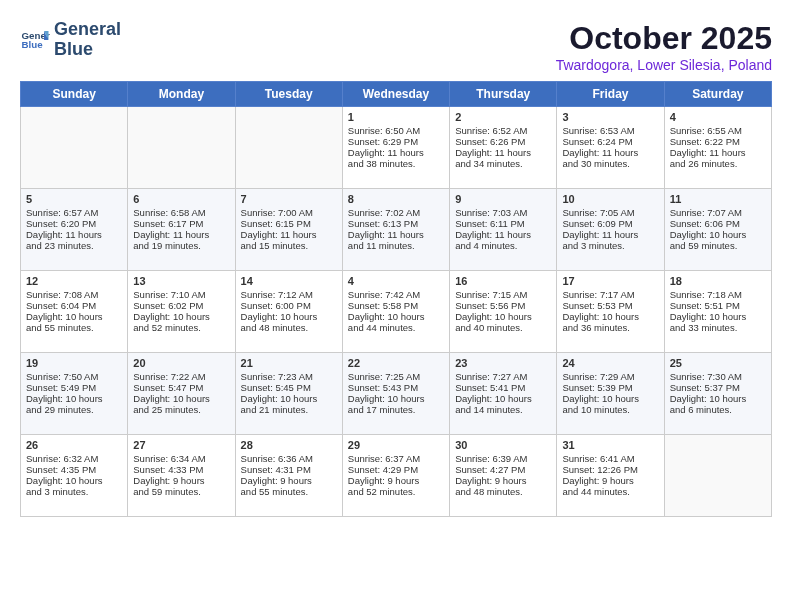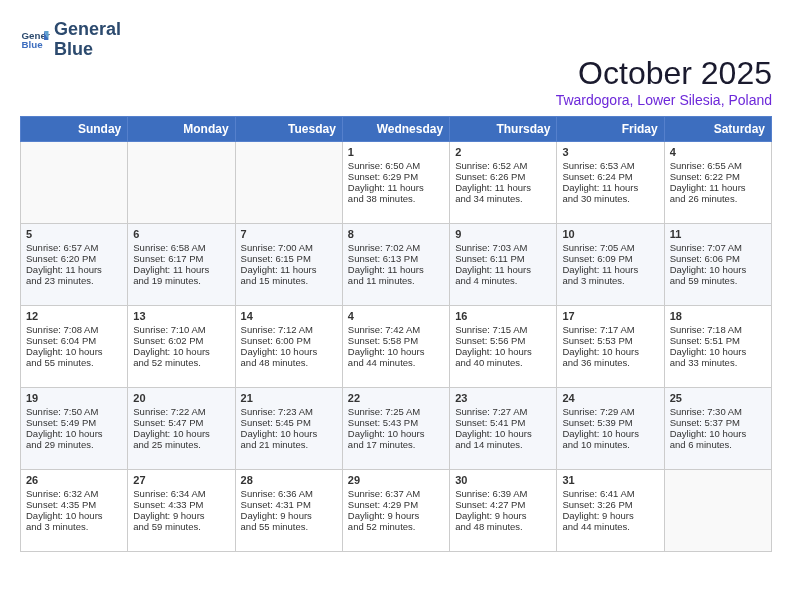--- a/index.html
+++ b/index.html
@@ -32,40 +32,39 @@
     .logo-icon {
       width: 30px;
       height: 30px;
       margin-right: 4px;
     }
     .title-block {
       text-align: right;
     }
     .month-title {
       font-size: 32px;
-      font-weight: normal;
+      font-weight: bold;
       color: #1a1a2e;
-      margin-top: 35px;
     }
     .location-title {
       font-size: 14px;
       color: #6d28d9;
     }
     .calendar {
       width: 100%;
       border-collapse: collapse;
       border: 1px solid #ccc;
     }
     .calendar th {
       background-color: #3d6ebf;
       color: #fff;
       font-size: 12px;
       font-weight: bold;
       padding: 5px 6px;
-      text-align: right;
+      text-align: center;
       border: 1px solid #5580cc;
       margin-left: 28px;
     }
     .calendar td {
       width: calc(100% / 7);
       vertical-align: top;
       padding: 4px 5px;
       border: 1px solid #ccc;
       font-size: 9.5px;
       color: #333;
@@ -339,21 +338,21 @@
           <td>
             <span class="day-number">30</span>
             <div>Sunrise: 6:39 AM</div>
             <div>Sunset: 4:27 PM</div>
             <div>Daylight: 9 hours</div>
             <div>and 48 minutes.</div>
           </td>
           <td>
             <span class="day-number">31</span>
             <div>Sunrise: 6:41 AM</div>
-            <div>Sunset: 3:26 PM</div>
+            <div>Sunset: 12:26 PM</div>
             <div>Daylight: 9 hours</div>
             <div>and 44 minutes.</div>
           </td>
           <td class="empty"></td>
         </tr>
       </tbody>
   </table>
 </div>
 
 </body></html>

